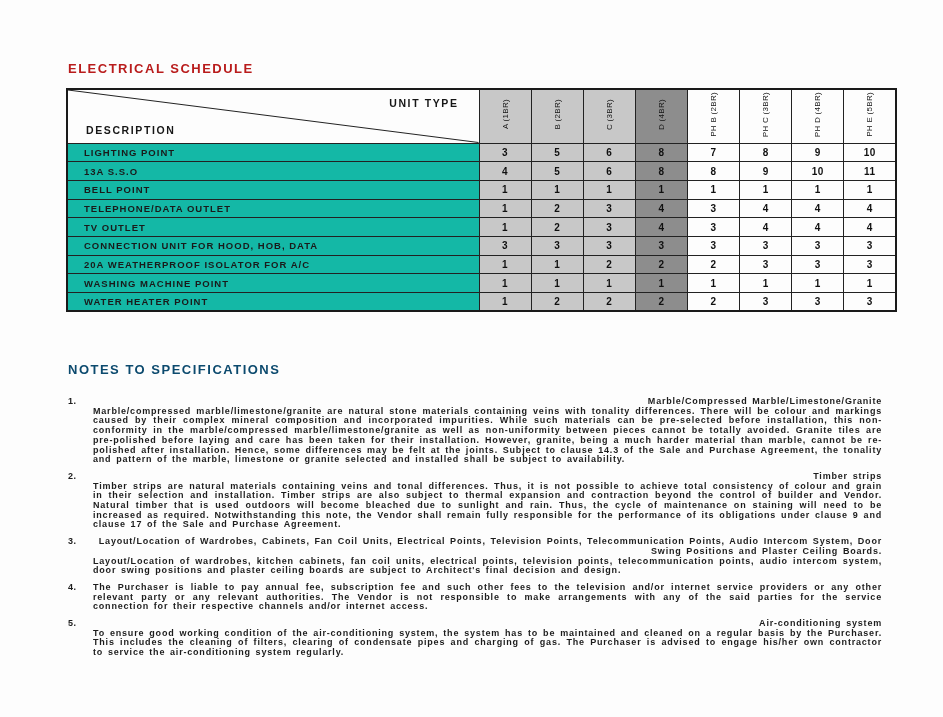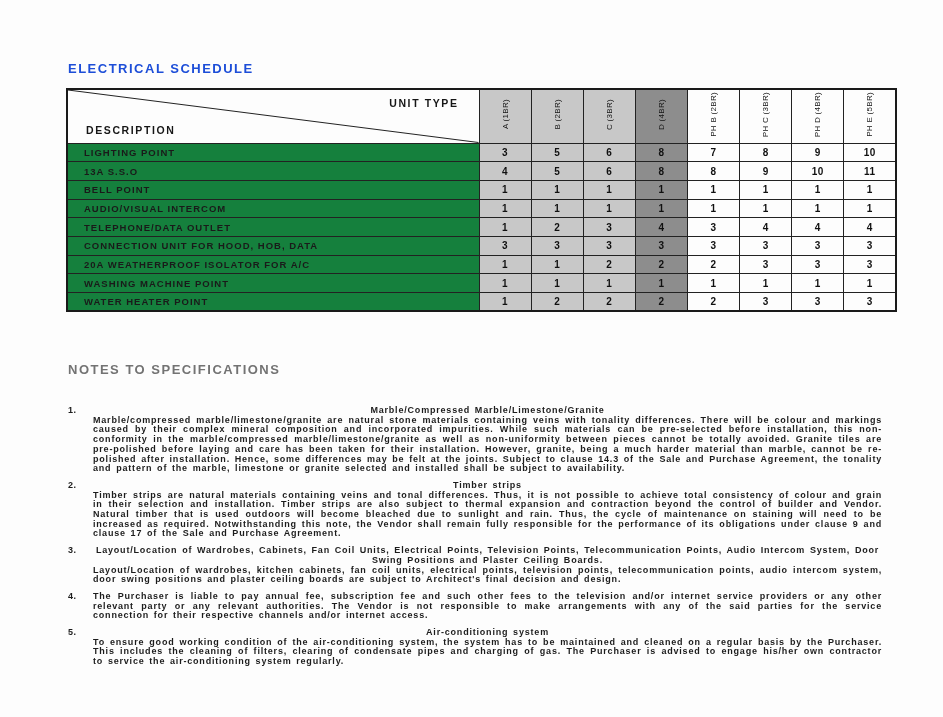--- a/index.html
+++ b/index.html
@@ -6,21 +6,21 @@
   html,body { background:#ffffff; }
   body {
     width:943px; height:717px; position:relative; overflow:hidden;
     font-family:"Liberation Sans", sans-serif; color:#1c1c1c;
     -webkit-font-smoothing:antialiased;
   }
   .page { position:absolute; inset:0; background:#fdfdfd; }
 
   .sec-heading {
     position:absolute; left:68px;
-    font-size:13px; font-weight:bold; letter-spacing:1.5px; color:#1d4ed8;
+    font-size:13px; font-weight:bold; letter-spacing:1.5px; color:#b91c1c;
   }
   #elec-heading { top:61px; }
 
   
   .sched-wrap { position:absolute; left:66px; top:88px; width:831px; }
   table.sched {
     width:831px; table-layout:fixed; border-collapse:collapse;
     border:2px solid #1a1a1a;
   }
   table.sched th, table.sched td { border:1px solid #222; }
@@ -42,44 +42,44 @@
   th.unit .rot {
     display:inline-block; writing-mode:vertical-rl; transform:rotate(180deg);
     font-size:8px; letter-spacing:0.3px; white-space:nowrap; color:#141414;
     max-height:52px;
   }
 
   
   td.desc {
     height:18.7px; padding-left:16px; text-align:left;
     font-size:9.5px; font-weight:bold; letter-spacing:1px; color:#1a1a1a;
-    white-space:nowrap; overflow:hidden; background:#15803d;
+    white-space:nowrap; overflow:hidden; background:#14b8a6;
   }
   td.val {
     height:18.7px; text-align:center; font-size:10px; font-weight:bold;
     letter-spacing:0.5px; color:#101010;
   }
   .shade-light { background:#c8c8c8; }
   .shade-dark  { background:#8d8d8d; }
   .shade-none  { background:#fdfdfd; }
 
   
   .notes { position:absolute; left:68px; top:362px; width:814px; }
   .notes-heading {
-    font-size:13px; font-weight:bold; letter-spacing:1.5px; color:#737373;
-    margin-bottom:29px;
+    font-size:13px; font-weight:bold; letter-spacing:1.5px; color:#0c4a6e;
+    margin-bottom:20px;
   }
   .note { display:grid; grid-template-columns:25px 1fr; margin-bottom:7px; }
   .note-number {
     font-size:9px; font-weight:bold; letter-spacing:0.5px; line-height:9.7px;
   }
   .note-content { }
   .note-title {
     font-size:9px; font-weight:bold; letter-spacing:0.8px; word-spacing:1.5px;
-    line-height:9.7px; text-align:center;
+    line-height:9.7px; text-align:right;
   }
   .note-body {
     font-size:9px; font-weight:bold; letter-spacing:0.8px; word-spacing:1.5px;
     line-height:9.7px; text-align:justify;
   }
   .note-body.gapped { }
 </style>
 </head>
 <body>
 
@@ -138,32 +138,32 @@
             <td class="val shade-light">1</td>
             <td class="val shade-light">1</td>
             <td class="val shade-light">1</td>
             <td class="val shade-dark">1</td>
             <td class="val shade-none">1</td>
             <td class="val shade-none">1</td>
             <td class="val shade-none">1</td>
             <td class="val shade-none">1</td>
           </tr>
           <tr>
-            <td class="desc">AUDIO/VISUAL INTERCOM</td>
-            <td class="val shade-light">1</td>
-            <td class="val shade-light">1</td>
-            <td class="val shade-light">1</td>
-            <td class="val shade-dark">1</td>
-            <td class="val shade-none">1</td>
-            <td class="val shade-none">1</td>
-            <td class="val shade-none">1</td>
-            <td class="val shade-none">1</td>
-          </tr>
-          <tr>
             <td class="desc">TELEPHONE/DATA OUTLET</td>
+            <td class="val shade-light">1</td>
+            <td class="val shade-light">2</td>
+            <td class="val shade-light">3</td>
+            <td class="val shade-dark">4</td>
+            <td class="val shade-none">3</td>
+            <td class="val shade-none">4</td>
+            <td class="val shade-none">4</td>
+            <td class="val shade-none">4</td>
+          </tr>
+          <tr>
+            <td class="desc">TV OUTLET</td>
             <td class="val shade-light">1</td>
             <td class="val shade-light">2</td>
             <td class="val shade-light">3</td>
             <td class="val shade-dark">4</td>
             <td class="val shade-none">3</td>
             <td class="val shade-none">4</td>
             <td class="val shade-none">4</td>
             <td class="val shade-none">4</td>
           </tr>
           <tr>

